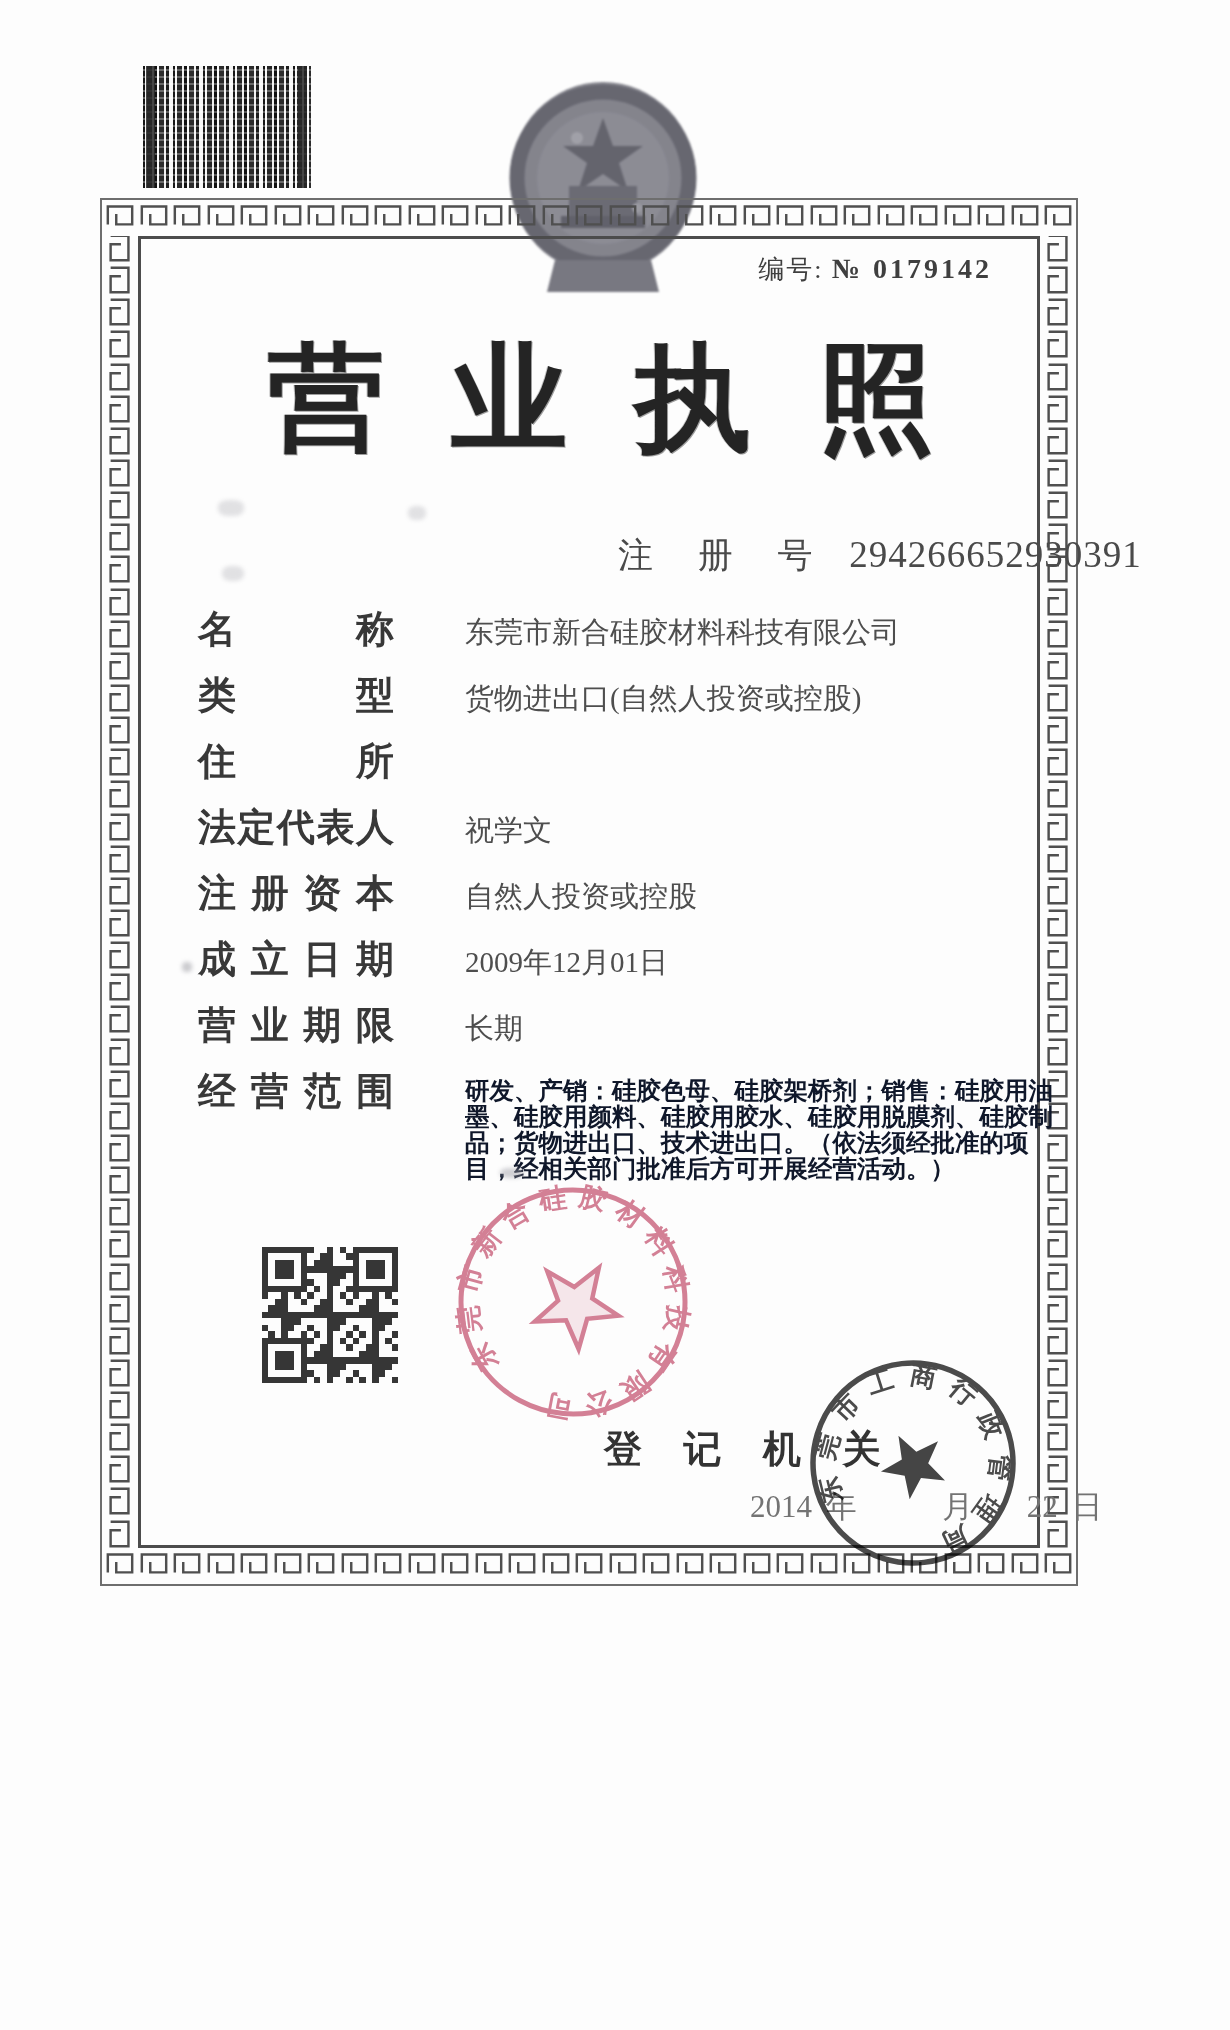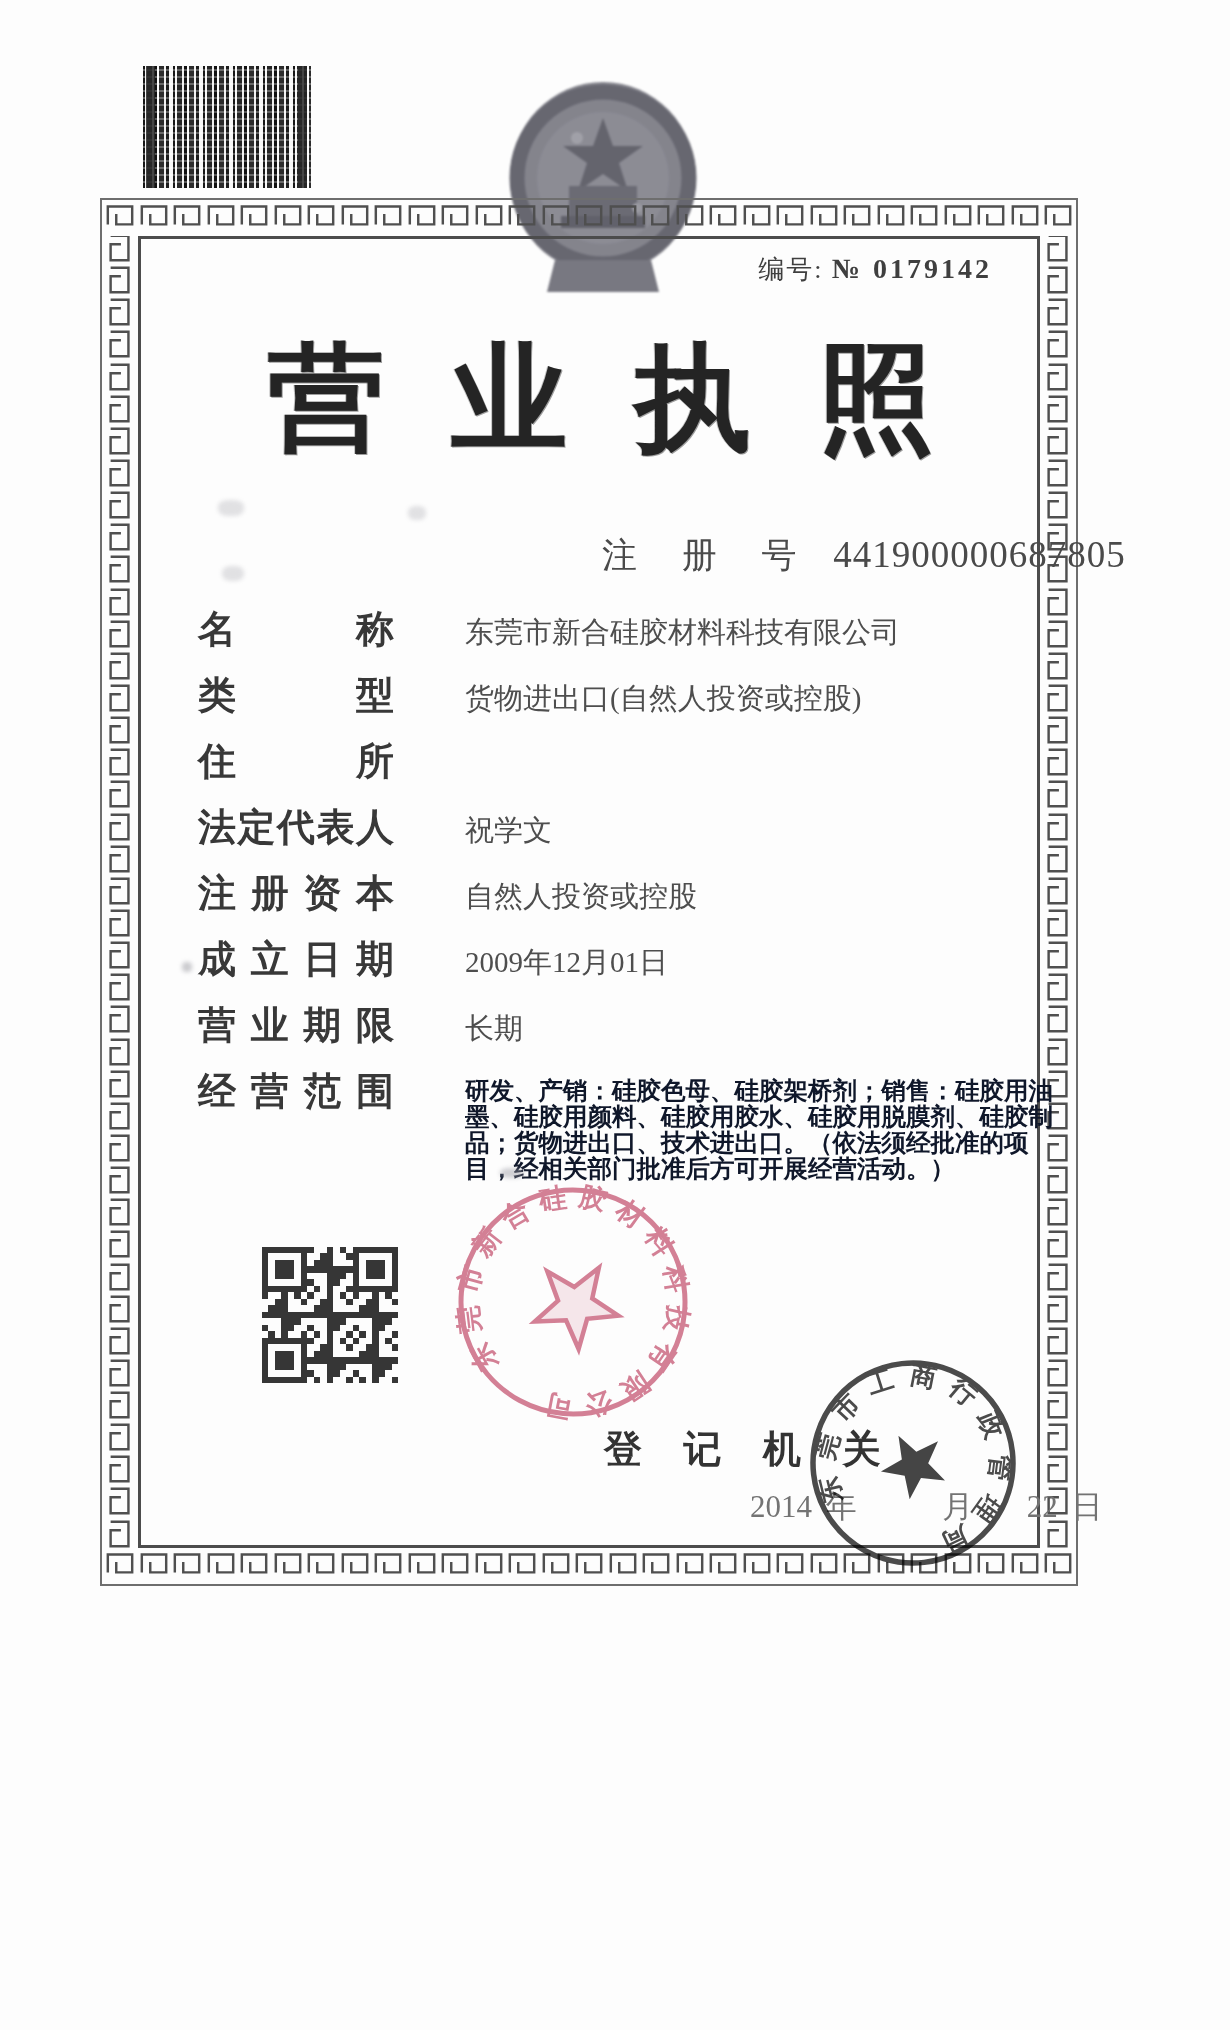--- a/index.html
+++ b/index.html
@@ -32,21 +32,21 @@
   .band.left{left:2px}.band.right{right:2px}
   .mu{flex:0 0 auto;line-height:0;}
   .band.v .mu{transform:rotate(90deg);}
   
   #serial{position:absolute;top:252px;right:238px;font-size:26px;color:#3f3f3f;letter-spacing:2px;}
   #serial .no{font-weight:bold;font-size:28px;letter-spacing:3px;}
   #title{position:absolute;left:268px;top:330px;width:666px;display:flex;justify-content:space-between;
     font-size:116px;font-weight:900;color:#242424;line-height:1.2;
     text-shadow:1px 1px 0 rgba(40,40,40,.45), -1px 0 0 rgba(60,60,60,.3);}
   #regno{position:absolute;left:602px;top:532px;font-size:35px;color:#4a4a4a;white-space:nowrap;}
-  #regno .lab{letter-spacing:18px;margin-right:10px;}
+  #regno .lab{letter-spacing:18px;margin-right:10px;margin-left:16px;}
   #regno .val{font-size:37px;letter-spacing:1px;}
   #fields{position:absolute;left:198px;top:606px;width:866px;}
   .field-row{display:flex;align-items:flex-start;min-height:66px;}
   .field-label{width:196px;display:flex;justify-content:space-between;font-size:38px;font-weight:600;color:#383838;line-height:46px;flex:0 0 auto;}
   .field-value{margin-left:71px;font-size:29px;color:#4e4e4e;line-height:40px;padding-top:6px;max-width:596px;}
   .field-value.paragraph{font-size:24.5px;line-height:26px;font-weight:700;color:#0f172a;padding-top:10px;}
   
   #qr{position:absolute;left:262px;top:1247px;width:136px;height:136px;opacity:.92;}
   
   #red-seal{position:absolute;left:443px;top:1172px;width:260px;height:260px;mix-blend-mode:multiply;opacity:.88;}
@@ -520,21 +520,21 @@
 
   <div id="title">
       <span>营</span>
       <span>业</span>
       <span>执</span>
       <span>照</span>
     </div>
 
   <div id="regno">
     <span class="lab">注 册 号</span>
-    <span class="val">441900000687805</span>
+    <span class="val">294266652930391</span>
   </div>
 
   <div id="fields">
       <div class="field-row">
         <div class="field-label">
           <span>名</span>
           <span>称</span>
         </div>
         <div class="field-value">东莞市新合硅胶材料科技有限公司</div>
       </div>

